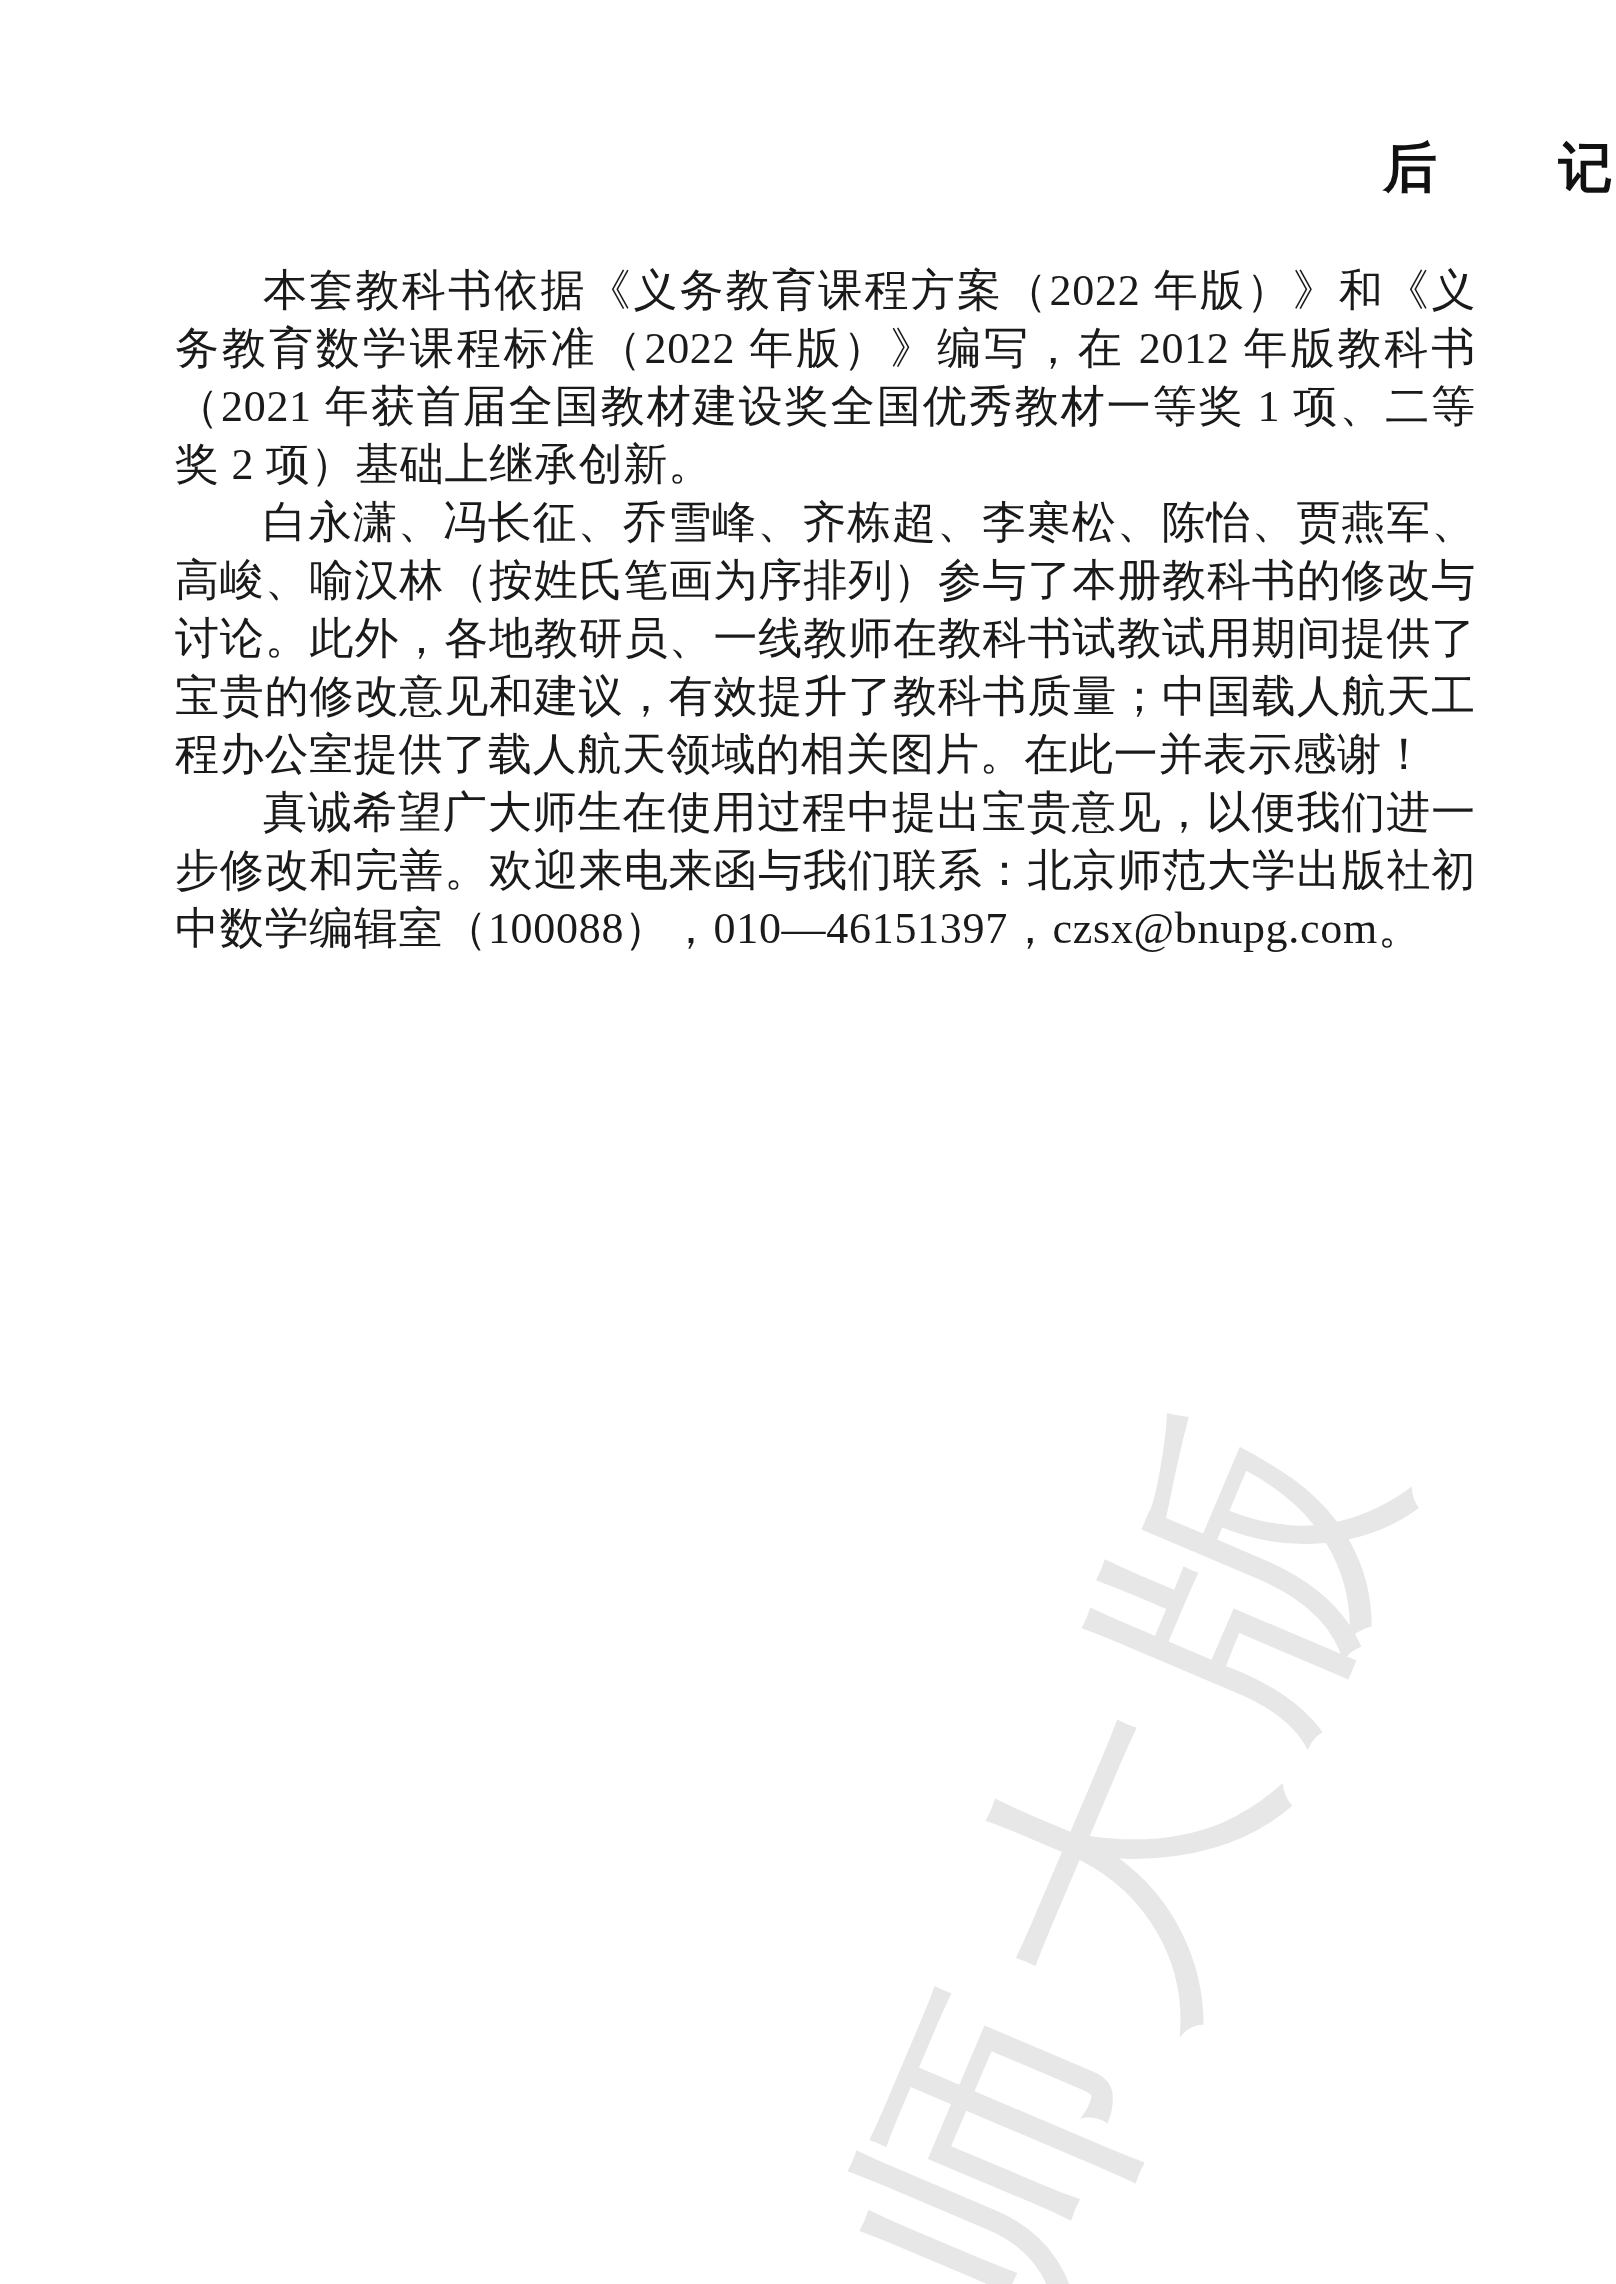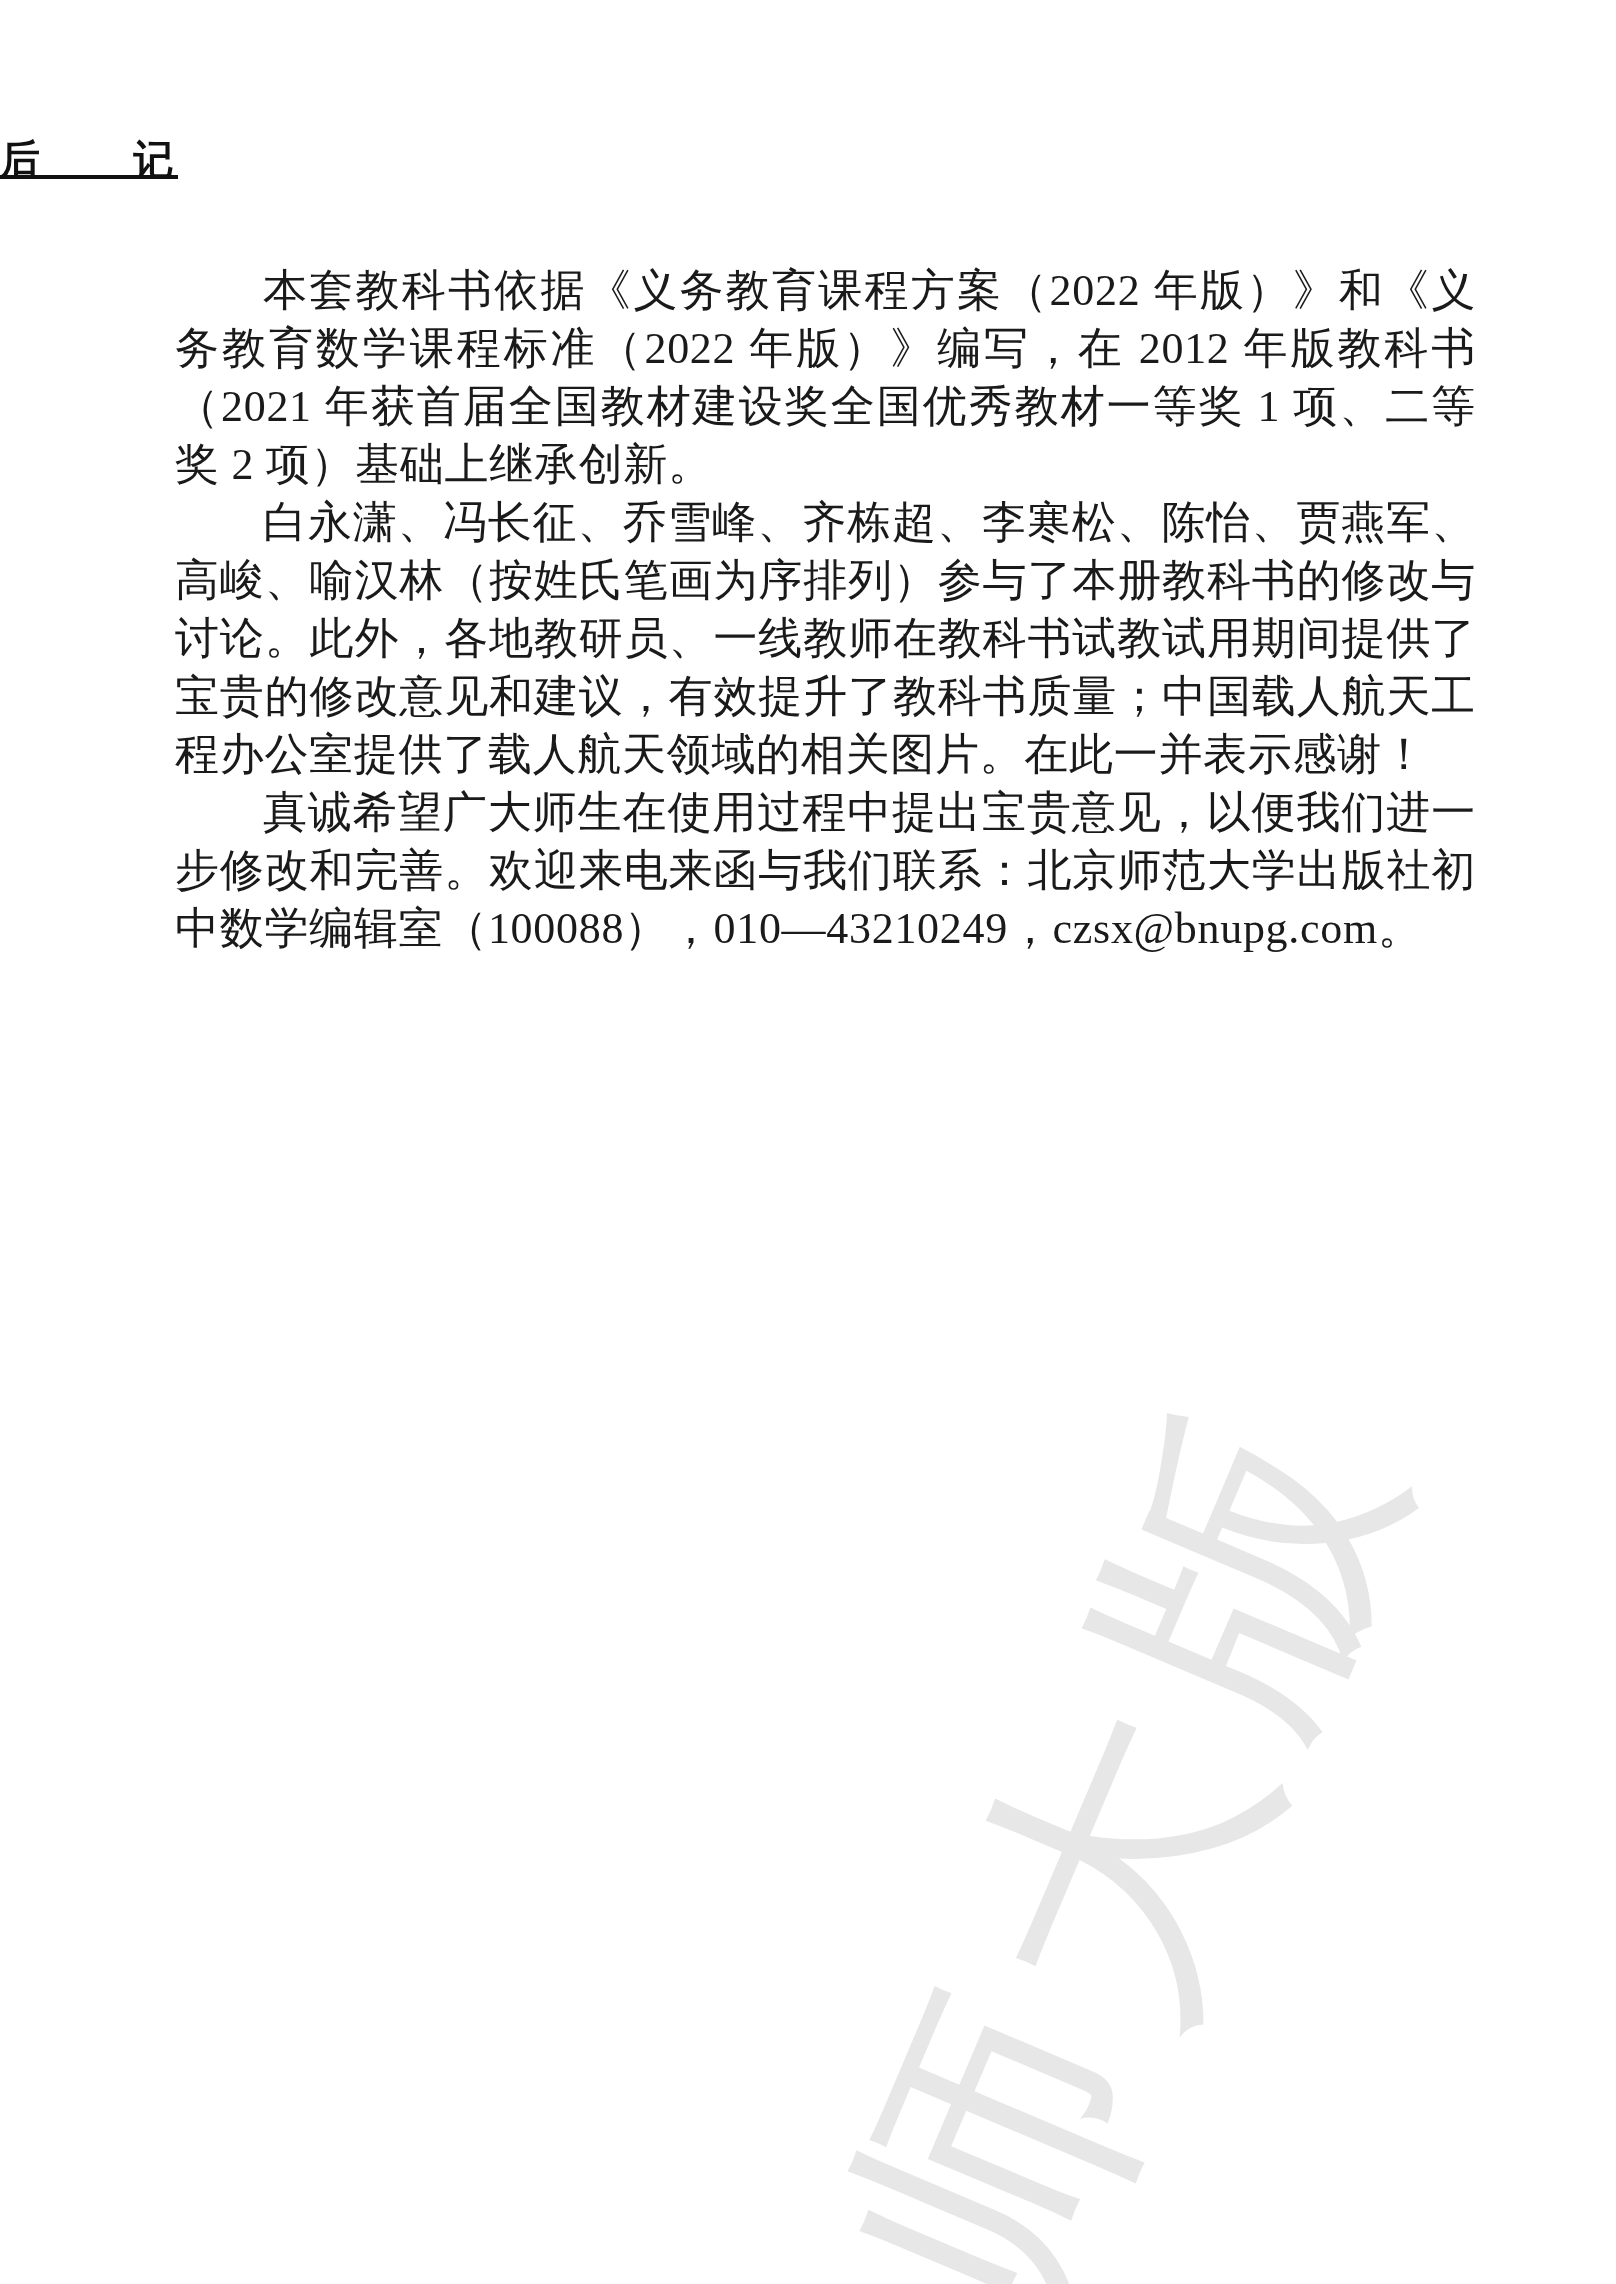--- a/index.html
+++ b/index.html
@@ -15,29 +15,28 @@
     background: #ffffff;
     overflow: hidden;
     font-family: "Liberation Serif", serif;
     color: #1a1a1a;
   }
   .doc-title {
     position: absolute;
     top: 132px;
     left: 0;
     width: 100%;
-    text-align: left;
+    text-align: right;
     font-family: "Liberation Sans", sans-serif;
     font-weight: 700;
-    font-size: 40px;
+    font-size: 54px;
     letter-spacing: 4.5px;
     color: #111111;
     margin: 0;
     white-space: pre;
-    text-decoration: underline;
   }
   .text-block {
     position: absolute;
     top: 262px;
     left: 175px;
     right: 141px;
     font-size: 44px;
     line-height: 58px;
     letter-spacing: 0.7px;
     text-align: justify;
@@ -75,20 +74,20 @@
 </head>
 <body>
 
 <div class="page">
 
   <h1 class="doc-title">后　　记</h1>
 
   <div class="text-block">
     <p>本套教科书依据《义务教育课程方案（2022 年版）》和《义务教育数学课程标准（2022 年版）》编写，在 2012 年版教科书（2021 年获首届全国教材建设奖全国优秀教材一等奖 1 项、二等奖 2 项）基础上继承创新。</p>
     <p>白永潇、冯长征、乔雪峰、齐栋超、李寒松、陈怡、贾燕军、高峻、喻汉林（按姓氏笔画为序排列）参与了本册教科书的修改与讨论。此外，各地教研员、一线教师在教科书试教试用期间提供了宝贵的修改意见和建议，有效提升了教科书质量；中国载人航天工程办公室提供了载人航天领域的相关图片。在此一并表示感谢！</p>
-    <p>真诚希望广大师生在使用过程中提出宝贵意见，以便我们进一步修改和完善。欢迎来电来函与我们联系：北京师范大学出版社初中数学编辑室（100088），010—43210249，czsx@bnupg.com。</p>
+    <p>真诚希望广大师生在使用过程中提出宝贵意见，以便我们进一步修改和完善。欢迎来电来函与我们联系：北京师范大学出版社初中数学编辑室（100088），010—46151397，czsx@bnupg.com。</p>
   </div>
 
 
   <div class="watermark">北师大版</div>
 
 </div>
 
 
 </body></html>

